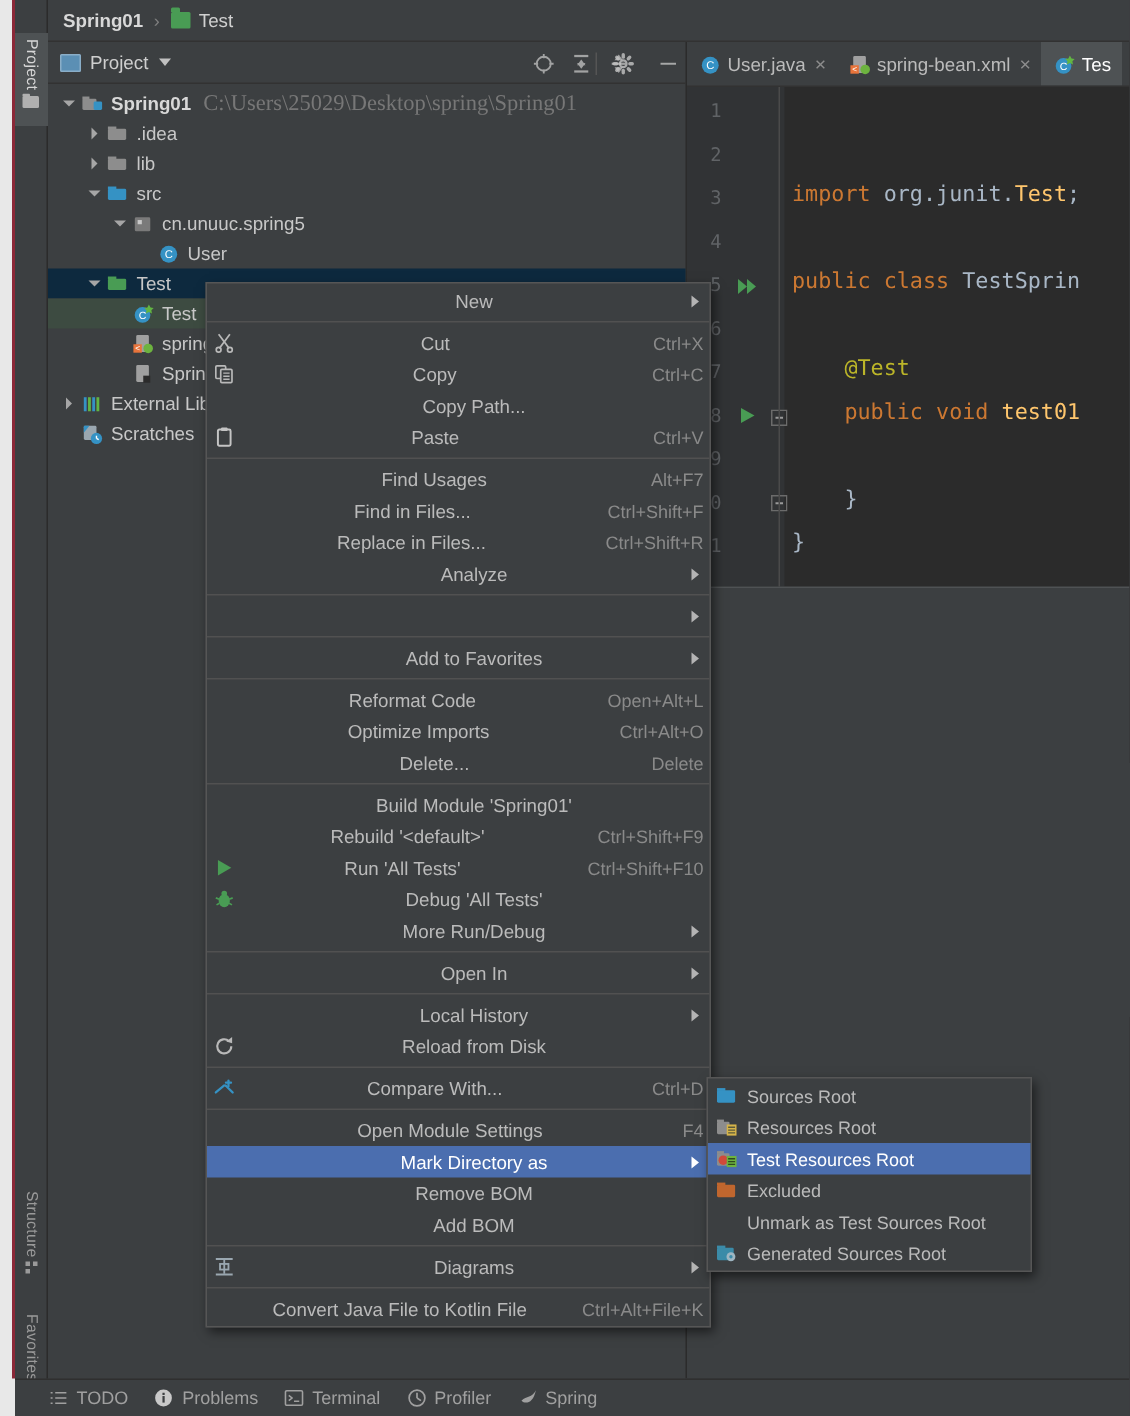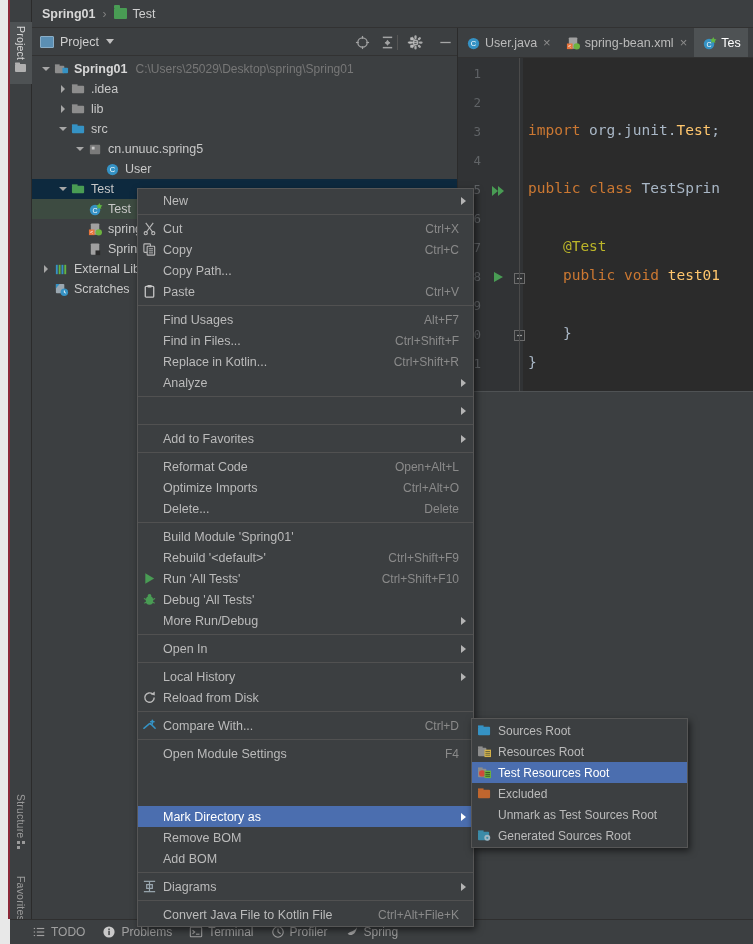--- a/index.html
+++ b/index.html
@@ -84,21 +84,21 @@
     content:""; position:absolute; left:2px; top:0px;
     border-left:4.5px solid #a6a6a6; border-top:4px solid transparent; border-bottom:4px solid transparent;
   }
   .arrow.d:before {
     content:""; position:absolute; left:0px; top:2px;
     border-top:4.5px solid #a6a6a6; border-left:4px solid transparent; border-right:4px solid transparent;
   }
   .ticon { width:15px; height:15px; margin-right:5px; flex:0 0 15px; position:relative; }
   .tname { color:#c8c8c8; }
   .tname.b { font-weight:bold; color:#d8d8d8; }
-  .tpath { color:#777777; margin-left:8px; font-size:12px; }
+  .tpath { color:#777777; margin-left:8px; font-size:15px;font-family:Liberation Serif, serif; }
 
   
   #editor { position:absolute; left:458px; top:28px; width:295px; height:891px; background:#2b2b2b; }
   #tabs {
     height:30px; background:#3c3f41; display:flex; align-items:stretch;
     font-size:12.5px; overflow:hidden; border-bottom:1px solid #323232;
   }
   .tab { display:flex; align-items:center; padding:0 7px 0 8px; white-space:nowrap; color:#bbbbbb; position:relative; }
   .tab.active { background:#4e5254; color:#ffffff;justify-content:space-between; }
   .tab .tclose { margin-left:6px; color:#8d8d8d; font-size:13px; line-height:1; }
@@ -120,24 +120,25 @@
 
   
   #ctx {
     position:absolute; left:137px; top:188px; width:337px;
     background:#3c3f41; border:1px solid #565656; z-index:50;
     box-shadow:2px 3px 7px rgba(0,0,0,.55);
     padding:1px 0;
   }
   .mi {
     height:21px; display:flex; align-items:center; position:relative;
-    padding-left:25px; padding-right:14px; font-size:12.5px; color:#bbbbbb;
+    padding-left:25px; padding-right:4px; font-size:12.5px; color:#bbbbbb;
     white-space:nowrap;
-  }
-  .mi.hl { background:#4b6eaf; color:#ffffff;margin-top:42px; }
+    text-align:center;
+  }
+  .mi.hl { background:#4b6eaf; color:#ffffff; }
   .mi .mlabel { flex:1 1 auto; }
   .mi .mkey { color:#8a8a8a; font-size:12px; margin-left:18px; }
   .mi .micon { position:absolute; left:4px; top:3px; width:15px; height:15px; }
   .mi .marrow {
     position:absolute; right:7px; top:7px; width:0;height:0;
     border-left:5px solid #b4b4b4; border-top:4px solid transparent; border-bottom:4px solid transparent;
   }
   .mi.hl .marrow { border-left-color:#ffffff; }
   .msep { height:1px; background:#515151; margin:3px 0; }
 
@@ -496,21 +497,21 @@
     <div class="msep"></div>
     <div class="mi">
       <span class="mlabel">Find Usages</span>
       <span class="mkey">Alt+F7</span>
     </div>
     <div class="mi">
       <span class="mlabel">Find in Files...</span>
       <span class="mkey">Ctrl+Shift+F</span>
     </div>
     <div class="mi">
-      <span class="mlabel">Replace in Kotlin...</span>
+      <span class="mlabel">Replace in Files...</span>
       <span class="mkey">Ctrl+Shift+R</span>
     </div>
     <div class="mi">
       <span class="mlabel">Analyze</span>
       <span class="marrow"></span>
     </div>
     <div class="msep"></div>
     <div class="mi">
       <span class="marrow"></span>
     </div>

